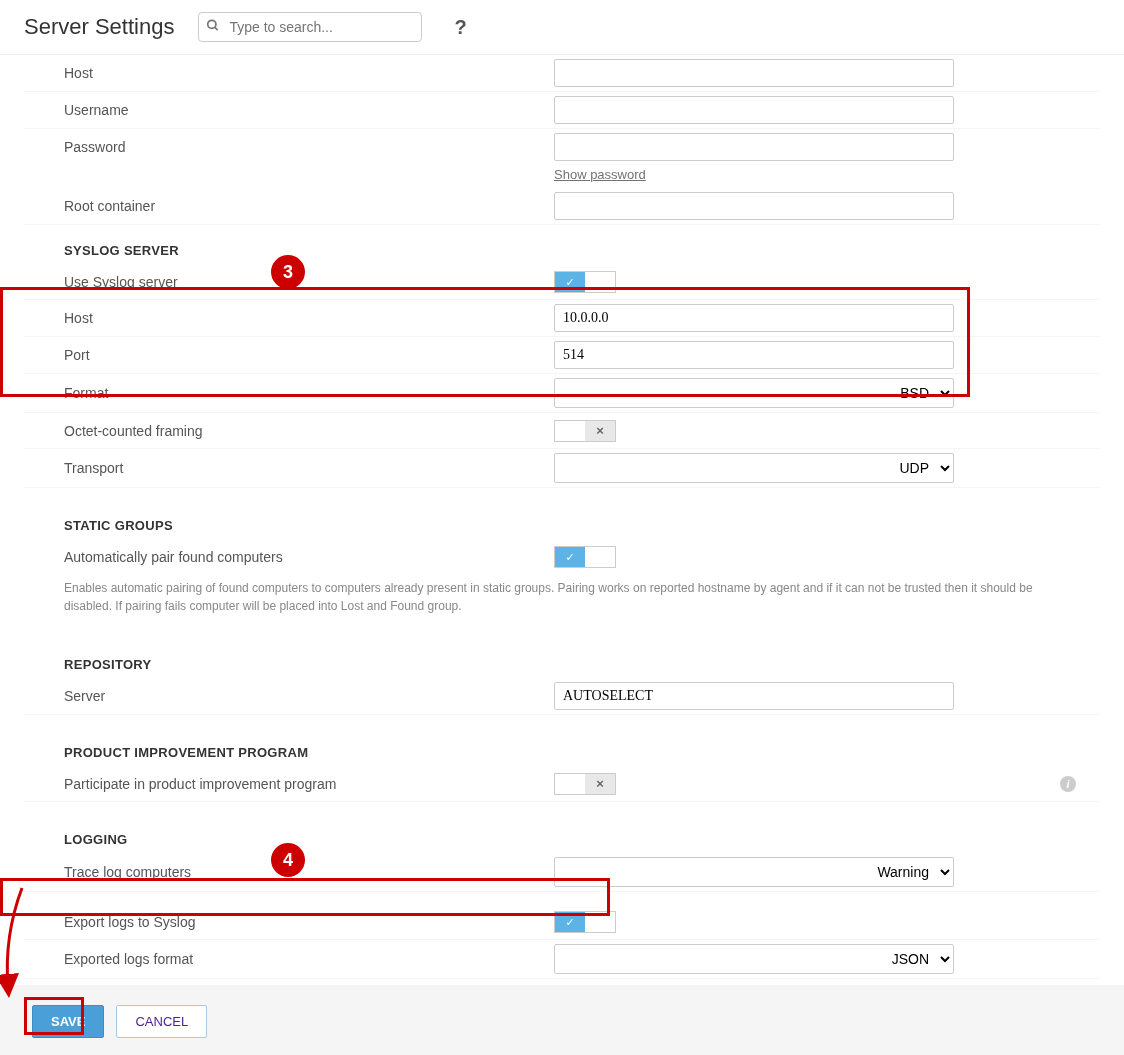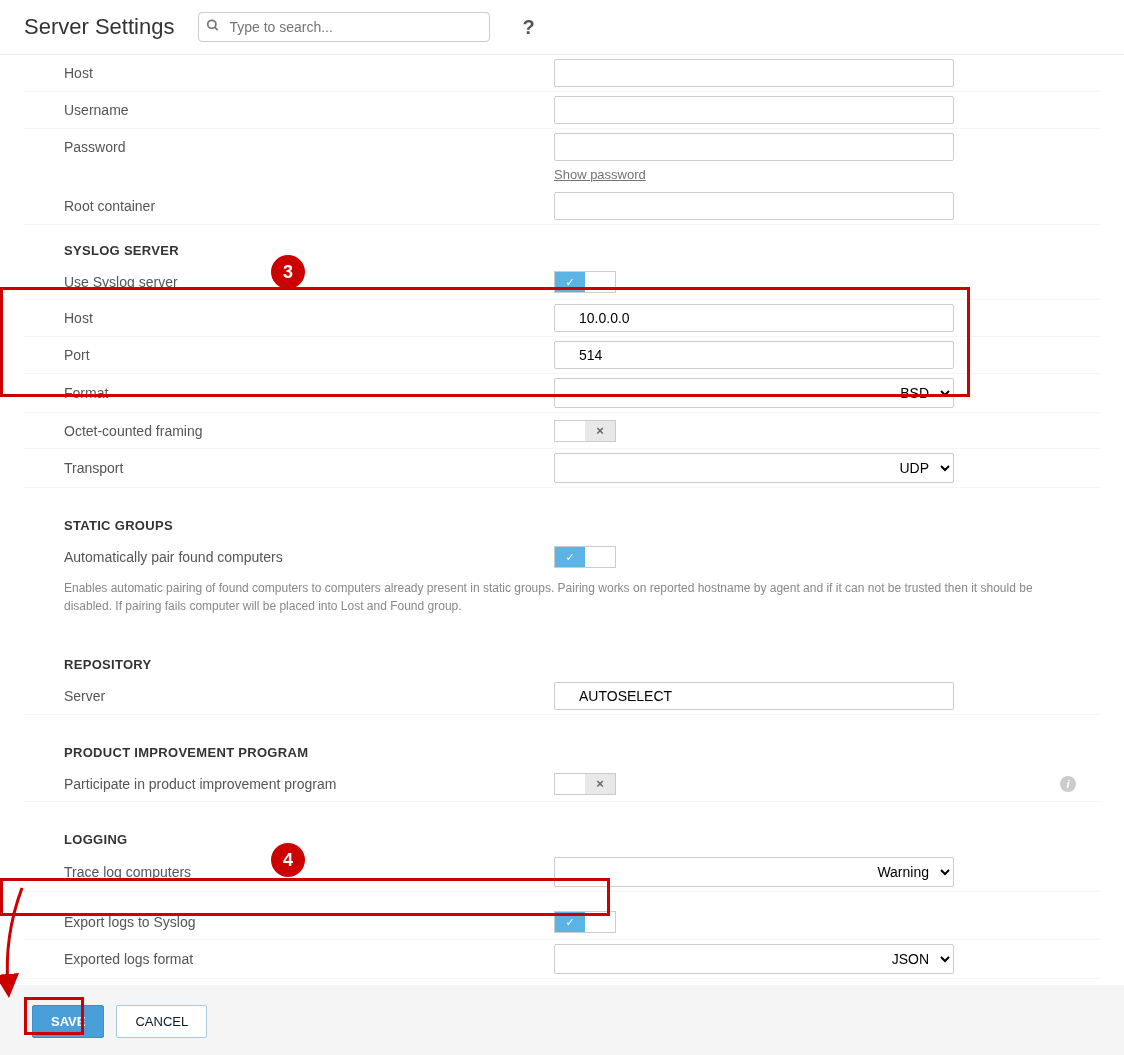--- a/index.html
+++ b/index.html
@@ -1,43 +1,43 @@
 <!DOCTYPE html>
 <html><head>
 <meta charset="utf-8">
 <style>
   * { box-sizing: border-box; margin: 0; padding: 0; }
   body { font-family: "Segoe UI", Arial, sans-serif; font-size: 14px; color: #333; background: #fff; width: 1124px; }
   .header { display: flex; align-items: center; padding: 12px 24px; border-bottom: 1px solid #eee; gap: 24px; }
   .page-title { font-size: 22px; font-weight: 400; color: #333; }
-  .search-box { position: relative; width: 292px; border-radius: 11px; }
+  .search-box { position: relative; width: 224px; border-radius: 11px; }
   .search-box input { width: 100%; padding: 6px 10px 6px 30px; border: 1px solid #ccc; border-radius: 4px; font-size: 14px; }
   .search-box .search-icon { position: absolute; left: 8px; top: 50%; transform: translateY(-50%); color: #777; }
   .help-icon { font-size: 20px; color: #555; font-weight: bold; margin-left: 8px; }
   .content { padding: 0 24px 0 24px; background: #fff; position: relative; }
   .section-heading { font-size: 13px; font-weight: 700; color: #333; padding: 18px 0 6px 40px; letter-spacing: 0.3px; background: #fff; }
   .row { display: flex; align-items: center; min-height: 36px; padding: 4px 0 4px 40px; border-bottom: 1px solid #f5f5f5; background: #fff; }
   .label-col { flex: 0 0 490px; color: #555; font-size: 14px; }
   .control-col { flex: 1; padding-right: 24px; display: flex; align-items: center; position: relative; }
-  .text-input { width: 400px; padding: 5px 24px; border: 1px solid #ccc; font-size: 14px; border-radius: 2px; }
+  .text-input { width: 400px; padding: 5px 8px; border: 1px solid #ccc; font-size: 14px; border-radius: 2px; font-family: Liberation Serif, serif; }
   .select-input { width: 400px; padding: 5px 8px; border: 1px solid #ccc; font-size: 14px; border-radius: 2px; background: #fff; text-align: right; }
   .helper-text { font-size: 12px; color: #888; padding: 4px 24px 12px 40px; background: #fff; line-height: 1.5; }
   .subtext { font-size: 13px; color: #737373; padding: 2px 0 0 530px; text-decoration: underline; }
   .toggle { width: 62px; height: 22px; border: 1px solid #ccc; display: inline-flex; cursor: pointer; }
   .toggle-half { flex: 1; display: flex; align-items: center; justify-content: center; font-size: 12px; }
   .toggle.on .toggle-half.left { background: #5bb4e5; color: #fff; }
   .toggle.on .toggle-half.right { background: #fff; }
   .toggle.off .toggle-half.left { background: #fff; }
   .toggle.off .toggle-half.right { background: #e8e8e8; color: #666; }
   .check::before { content: "✓"; font-size: 11px; }
   .cross::before { content: "×"; font-size: 13px; font-weight: bold; }
   .footer { display: flex; gap: 12px; padding: 20px 32px; background: #f5f5f5; margin-top: 6px; }
   .btn { padding: 8px 18px; font-size: 13px; border-radius: 2px; cursor: pointer; }
   .btn-primary { background: #4a9fd8; color: #fff; border: 1px solid #3a8fc8; font-weight: 600; }
-  .btn-secondary { background: #fff; color: #0f172a; border: 1px solid #aac8e0; }
+  .btn-secondary { background: #fff; color: #4c1d95; border: 1px solid #aac8e0; }
   .info-icon { width: 16px; height: 16px; border-radius: 50%; background: #ccc; color: #fff; font-size: 11px; display: inline-flex; align-items: center; justify-content: center; margin-left: auto; font-style: italic; font-weight: bold; }
   
   .callout-box { position: absolute; border: 3px solid #cc0000; pointer-events: none; }
   .callout-badge { position: absolute; width: 34px; height: 34px; border-radius: 50%; background: #cc0000; color: #fff; font-weight: bold; font-size: 18px; display: flex; align-items: center; justify-content: center; pointer-events: none; }
   .arrow-svg { position: absolute; pointer-events: none; }
   .spacer { height: 12px; background: #fff; }
 </style>
 </head>
 <body>
 

